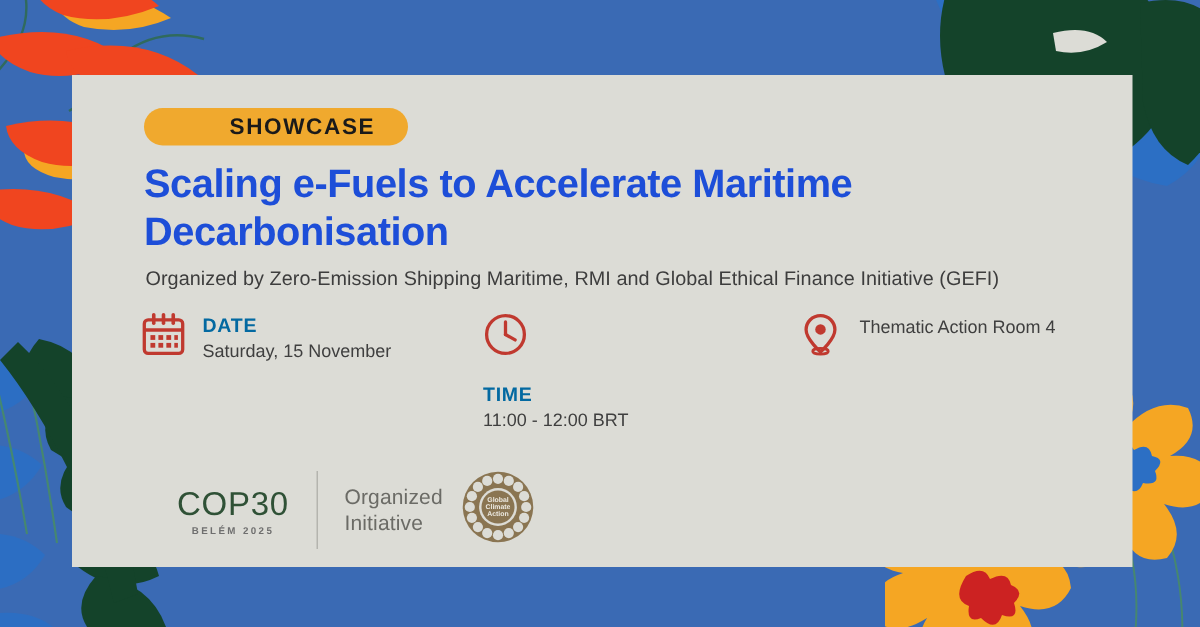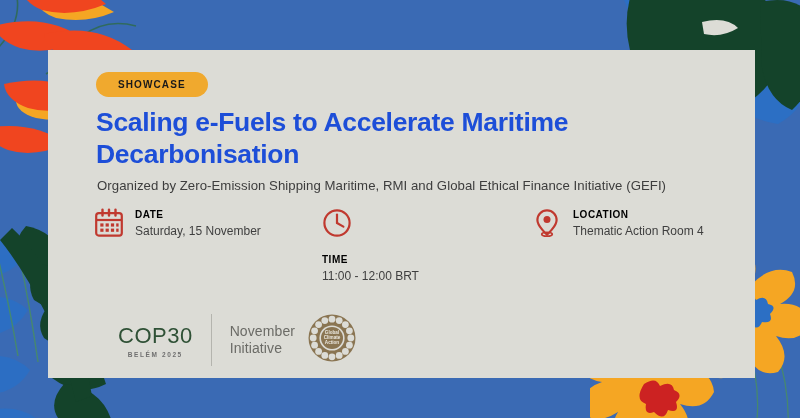--- a/index.html
+++ b/index.html
@@ -24,42 +24,43 @@
     z-index:5;
   }
   #badge {
     position:absolute; left:48px; top:22px;
     height:25px; padding:0 22px;
     background:#f0a92e;
     border-radius:13px;
     display:flex; align-items:center; justify-content:center;
   }
   #badge span {
-    font-size:10px; font-weight:bold; color:#1a1a1a;
+    font-size:15px; font-weight:bold; color:#1a1a1a;
     letter-spacing:1.1px;
+    margin-left:35px;
   }
   #title {
     position:absolute; left:48px; top:57px; width:620px;
     font-size:26.5px; font-weight:bold; line-height:1.2;
     color:#1d4ed8; letter-spacing:-0.3px;
   }
   #subtitle {
     position:absolute; left:49px; top:128px; width:660px;
     font-size:13.2px; color:#3d3d3d; letter-spacing:0.05px;
   }
   #details {
     position:absolute; left:46px; top:158px; right:20px;
     display:flex; align-items:flex-start;
   }
   .detail { display:flex; align-items:flex-start; gap:11px; }
   #d-date { width:228px; }
   #d-time { width:210px;flex-direction:column; }
   .dtext { padding-top:1px; }
   .dlabel {
-    font-size:10px; font-weight:bold; color:#000000;
+    font-size:13px; font-weight:bold; color:#0369a1;
     letter-spacing:0.5px; line-height:1.25;
   }
   .dval { font-size:12px; color:#3f3f3f; line-height:1.35; margin-top:1px; }
   .icon { flex:0 0 auto; }
 
   #logos {
     position:absolute; left:70px; bottom:12px;
     display:flex; align-items:center; gap:18px;
   }
   #cop-logo { text-align:center; }
@@ -225,37 +226,36 @@
       <div class="detail" id="d-loc">
         <span class="icon">
           <svg width="30" height="30" viewBox="0 0 30 30">
             <path d="M15 2.4 C9.6 2.4 5.4 6.6 5.4 11.9 C5.4 18.2 15 26.6 15 26.6
                      C15 26.6 24.6 18.2 24.6 11.9 C24.6 6.6 20.4 2.4 15 2.4 Z" fill="none" stroke="#c0392f" stroke-width="2.2"></path>
             <circle cx="15" cy="11.6" r="3.5" fill="#c0392f"></circle>
             <ellipse cx="15" cy="26.2" rx="5.2" ry="1.9" fill="none" stroke="#c0392f" stroke-width="1.8"></ellipse>
           </svg>
         </span>
         <div class="dtext">
-          <div class="dlabel">LOCATION</div>
           <div class="dval">Thematic Action Room 4</div>
         </div>
       </div>
 
     </div>
 
     <div id="logos">
 
       <div id="cop-logo">
         <div id="cop30">COP30</div>
         <div id="belem">BELÉM 2025</div>
       </div>
 
       <div id="mp-block">
         <div id="mp-text">
-          <div>November</div>
+          <div>Organized</div>
           <div>Initiative</div>
         </div>
         <span>
           <svg width="50" height="50" viewBox="0 0 50 50">
             <g fill="#8a7552">
               <circle cx="25" cy="25" r="23.5"></circle>
             </g>
             <g fill="#dcdcd6">
               <circle cx="25" cy="6.2" r="3.4"></circle>
               <circle cx="32.2" cy="7.6" r="3.4"></circle>

